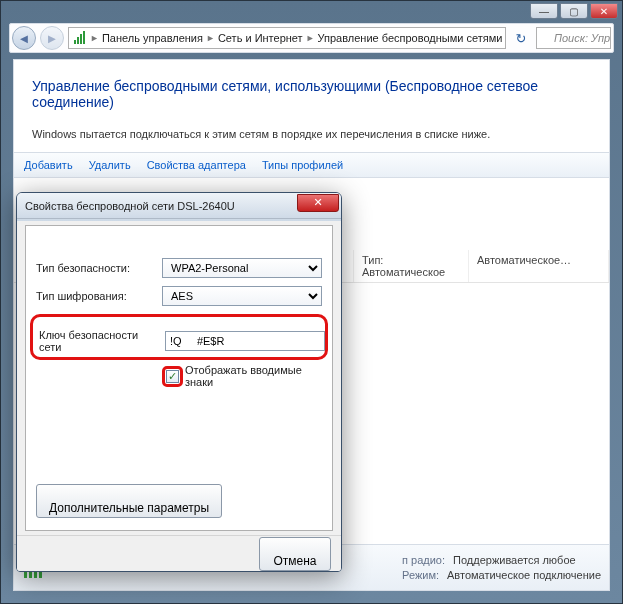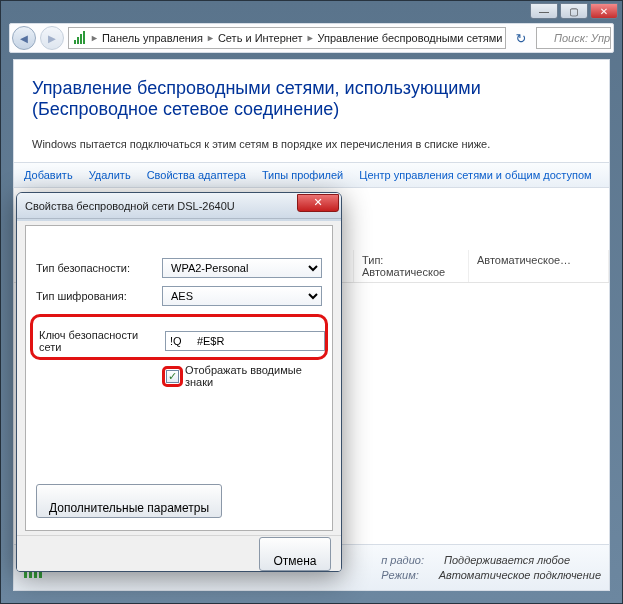--- a/index.html
+++ b/index.html
@@ -111,21 +111,21 @@
   
   .content {
     position:absolute;
     left:12px; right:12px; top:58px; bottom:12px;
     background:#fff;
     border:1px solid var(--toolbar-border);
     overflow:hidden;
   }
   .page-title {
     color: var(--header-accent);
-    font-size: 18px;
+    font-size: 14px;
     padding: 18px 18px 0 18px;
   }
   .page-desc {
     padding: 18px 18px 12px 18px;
     font-size: 11px;
     color:#333;
   }
   .cmdbar {
     background: linear-gradient(#fafcfe,#eaf0f7);
     border-top:1px solid var(--toolbar-border);
@@ -174,21 +174,21 @@
     gap:8px;
     font-size:11px;
     color:#3b3b3b;
   }
   .details-icon {
     width:32px; height:26px;
     display:flex; align-items:center; justify-content:center;
   }
   .details-text { line-height:1.35; }
   .details-col { display:flex; flex-direction:column; }
-  .details-pair { display:flex; gap:20px;font-style:italic; }
+  .details-pair { display:flex; gap:8px; }
   .details-pair .k { color:#637189; }
 
   
   .dialog {
     position:absolute;
     left: 16px; top: 192px;
     width: 326px; height: 380px;
     border: 1px solid var(--glass-border2);
     background: linear-gradient(180deg, #dfe7ef 0, #cdd9e6 28px, #f0f0f0 28px);
     box-shadow: 0 6px 28px rgba(0,0,0,.45);
@@ -360,21 +360,20 @@
 
   <div class="content">
     <div class="page-title">Управление беспроводными сетями, использующими (Беспроводное сетевое соединение)</div>
     <div class="page-desc">Windows пытается подключаться к этим сетям в порядке их перечисления в списке ниже.</div>
 
     <div class="cmdbar">
       <span>Добавить</span>
       <span>Удалить</span>
       <span>Свойства адаптера</span>
       <span>Типы профилей</span>
-      <span>Центр управления сетями и общим доступом</span>
     </div>
 
     <div class="list-area">
       <div class="list-truncated">Сети, доступные для просмотра, изменения и переупорядоч…</div>
       <div class="list-header">
         <div class="lh-name"></div>
         <div class="lh-type">
           <span>Тип:</span>
           <span>Автоматическое</span>
         </div>

